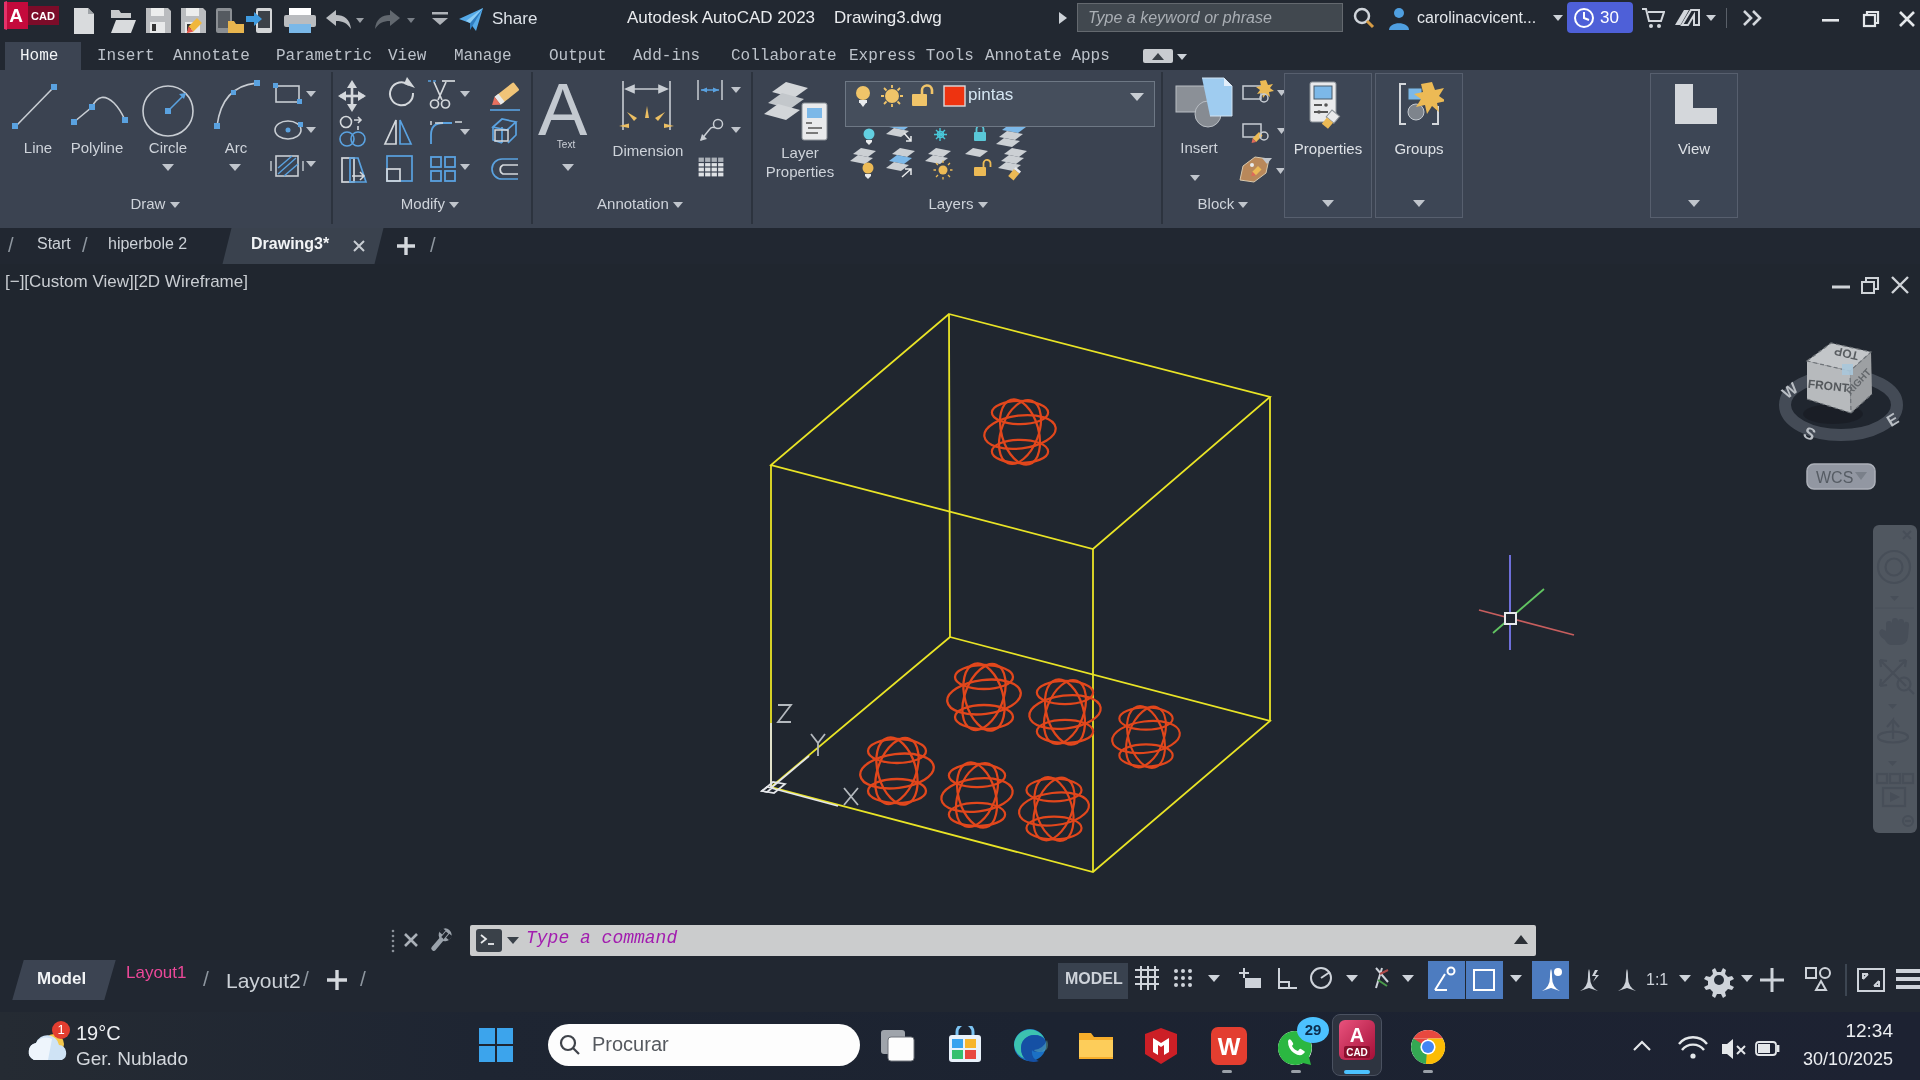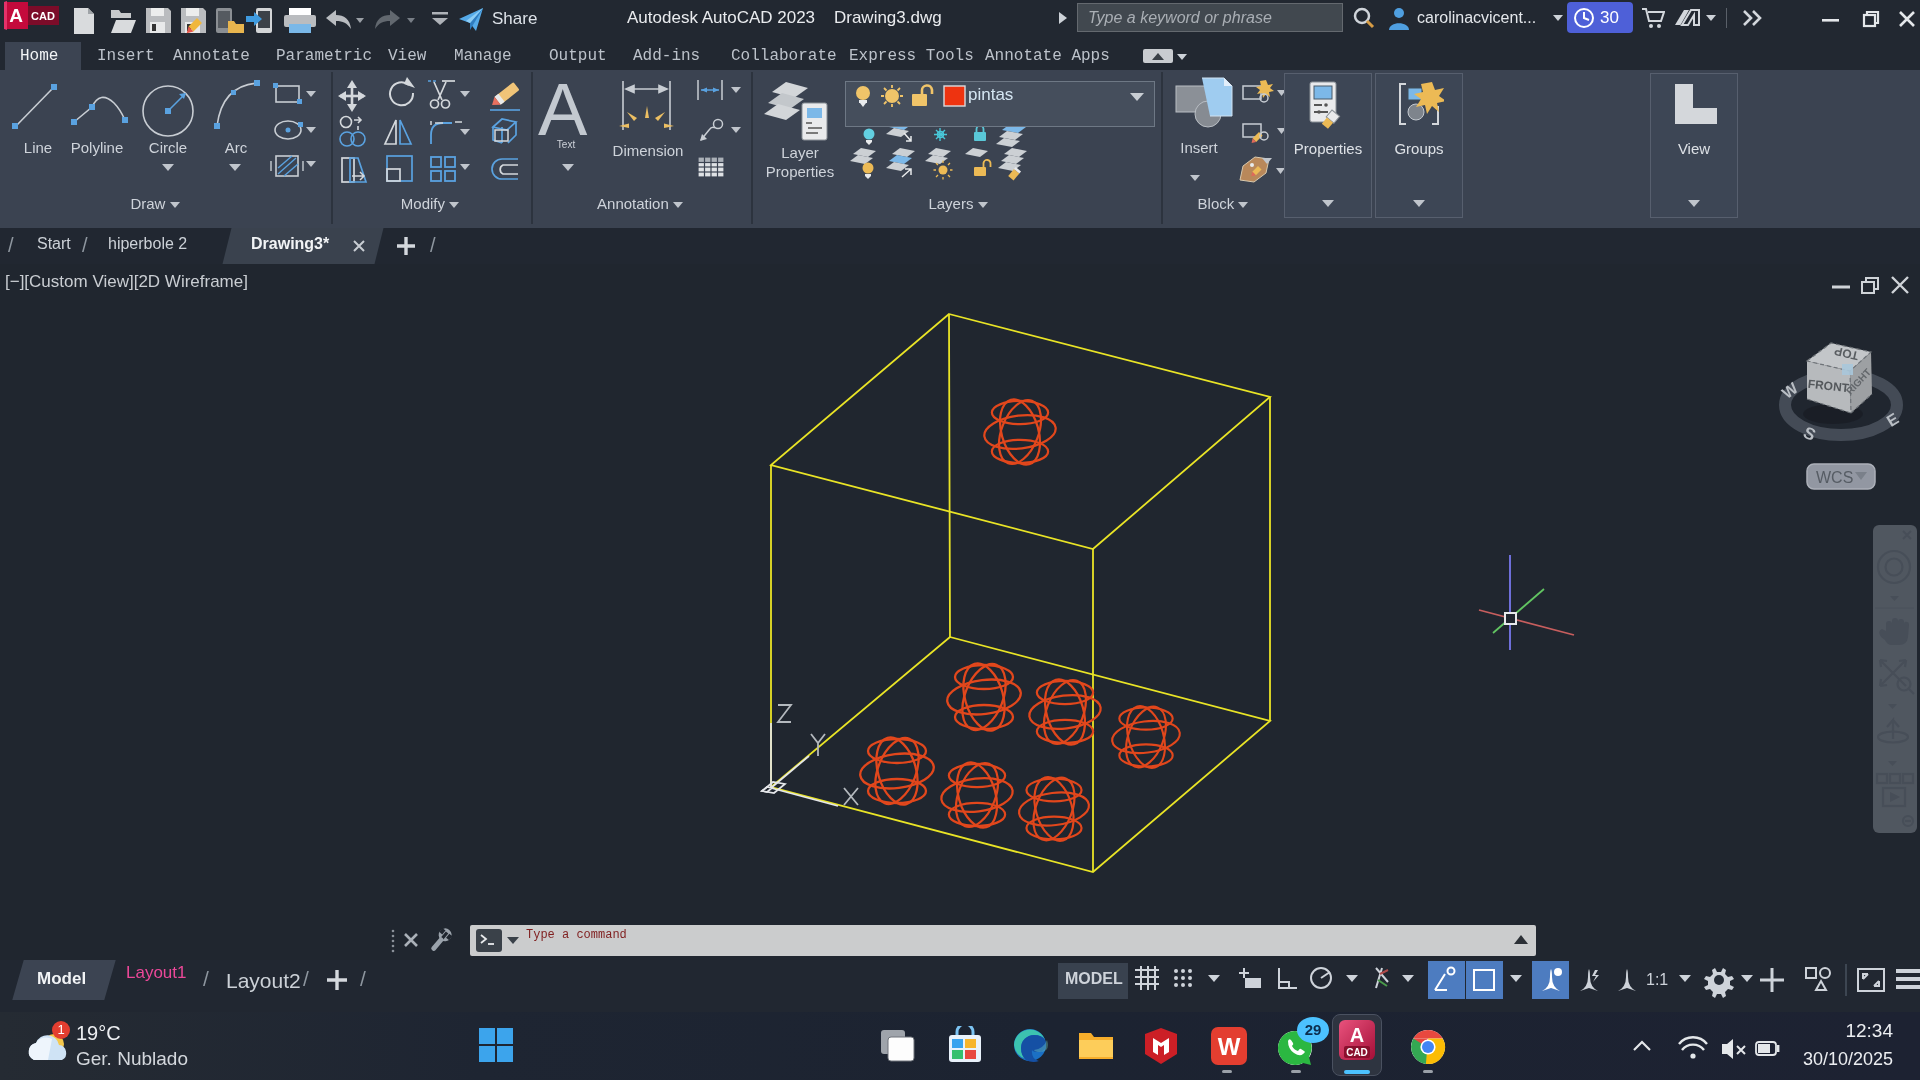--- a/index.html
+++ b/index.html
@@ -632,21 +632,21 @@
         <rect x="-2.4" y="-4" width="4.8" height="16" rx="2"></rect>
       </g>
     </svg>
     <div class="abs" style="left:82px;top:0;width:1066px;height:31px;background:#cbcccd;border-radius:2px">
       <div class="abs" style="left:6px;top:4px;width:26px;height:23px;background:#3a4149;border-radius:3px"></div>
       <svg class="abs" style="left:9px;top:8px" width="20" height="15" viewBox="0 0 20 15">
           <path d="M2 2 l5 4 -5 4" stroke="#e8eaec" stroke-width="1.8" fill="none"></path>
           <line x1="9" y1="11" x2="15" y2="11" stroke="#e8eaec" stroke-width="1.8"></line>
         </svg>
       <div class="abs" style="left:37px;top:12px;width:0;height:0;border-left:6px solid transparent;border-right:6px solid transparent;border-top:7px solid #3a4149"></div>
-      <div class="abs" style="left:56px;top:3px;font-family:'Liberation Mono',monospace;font-size:12px;color:#7f1d1d">Type a command</div>
+      <div class="abs" style="left:56px;top:3px;font-family:'Liberation Mono',monospace;font-style:italic;font-size:18px;color:#a21caf">Type a command</div>
       <div class="abs" style="right:8px;top:10px;width:0;height:0;border-left:7px solid transparent;border-right:7px solid transparent;border-bottom:9px solid #2c3036"></div>
     </div>
   </div>
   <div class="abs" id="modelrow">
     <div class="abs" style="left:18px;top:0;width:92px;height:40px;background:#3c4452;transform:skewX(-16deg)"></div>
     <div class="abs" style="left:37px;top:9px;color:#f2f4f6;font-size:17px;font-weight:bold">Model</div>
     <div class="abs" style="left:126px;top:3px;color:#ec4899;font-size:17px">Layout1</div>
     <div class="abs" style="left:203px;top:7px;color:#8e969f;font-size:21px">/</div>
     <div class="abs" style="left:226px;top:9px;color:#ccd1d7;font-size:21px">Layout2</div>
     <div class="abs" style="left:303px;top:7px;color:#8e969f;font-size:21px">/</div>
@@ -755,20 +755,27 @@
     <div class="abs" style="left:76px;top:10px;color:#eceef1;font-size:20px">19°C</div>
     <div class="abs" style="left:76px;top:36px;color:#d4d8dd;font-size:19px">Ger. Nublado</div>
 
     <svg class="abs" style="left:478px;top:15px" width="36" height="36" viewBox="0 0 36 36">
       <rect x="1" y="1" width="16" height="16" fill="#3ca4ec"></rect>
         <rect x="19" y="1" width="16" height="16" fill="#3ca4ec"></rect>
       <rect x="1" y="19" width="16" height="16" fill="#3ca4ec"></rect>
         <rect x="19" y="19" width="16" height="16" fill="#3ca4ec"></rect>
     </svg>
 
+    <div class="abs" style="left:548px;top:12px;width:312px;height:42px;background:#fdfdfd;border-radius:21px">
+      <svg class="abs" style="left:10px;top:9px" width="24" height="24" viewBox="0 0 24 24">
+          <circle cx="10" cy="10" r="7" fill="none" stroke="#3f434a" stroke-width="2.2"></circle>
+          <line x1="15" y1="15" x2="21" y2="21" stroke="#3f434a" stroke-width="2.2"></line>
+        </svg>
+      <div class="abs" style="left:44px;top:9px;color:#55595f;font-size:20px">Procurar</div>
+    </div>
 
     <svg class="abs" style="left:879px;top:16px" width="38" height="36" viewBox="0 0 38 36">
       <rect x="2" y="2" width="24" height="24" rx="3" fill="#9fa4ab"></rect>
       <rect x="9" y="9" width="26" height="24" rx="3" fill="#fdfdfd"></rect>
       <rect x="9" y="9" width="26" height="24" rx="3" fill="none" stroke="#6e737a" stroke-width="1"></rect>
     </svg>
 
     <svg class="abs" style="left:945px;top:14px" width="40" height="40" viewBox="0 0 40 40">
       <path d="M12 9 v-3 a8 8 0 0 1 16 0 v3" stroke="#7cc3f2" stroke-width="3" fill="none"></path>
       <rect x="4" y="9" width="32" height="27" rx="3" fill="#e9f2fb"></rect>

